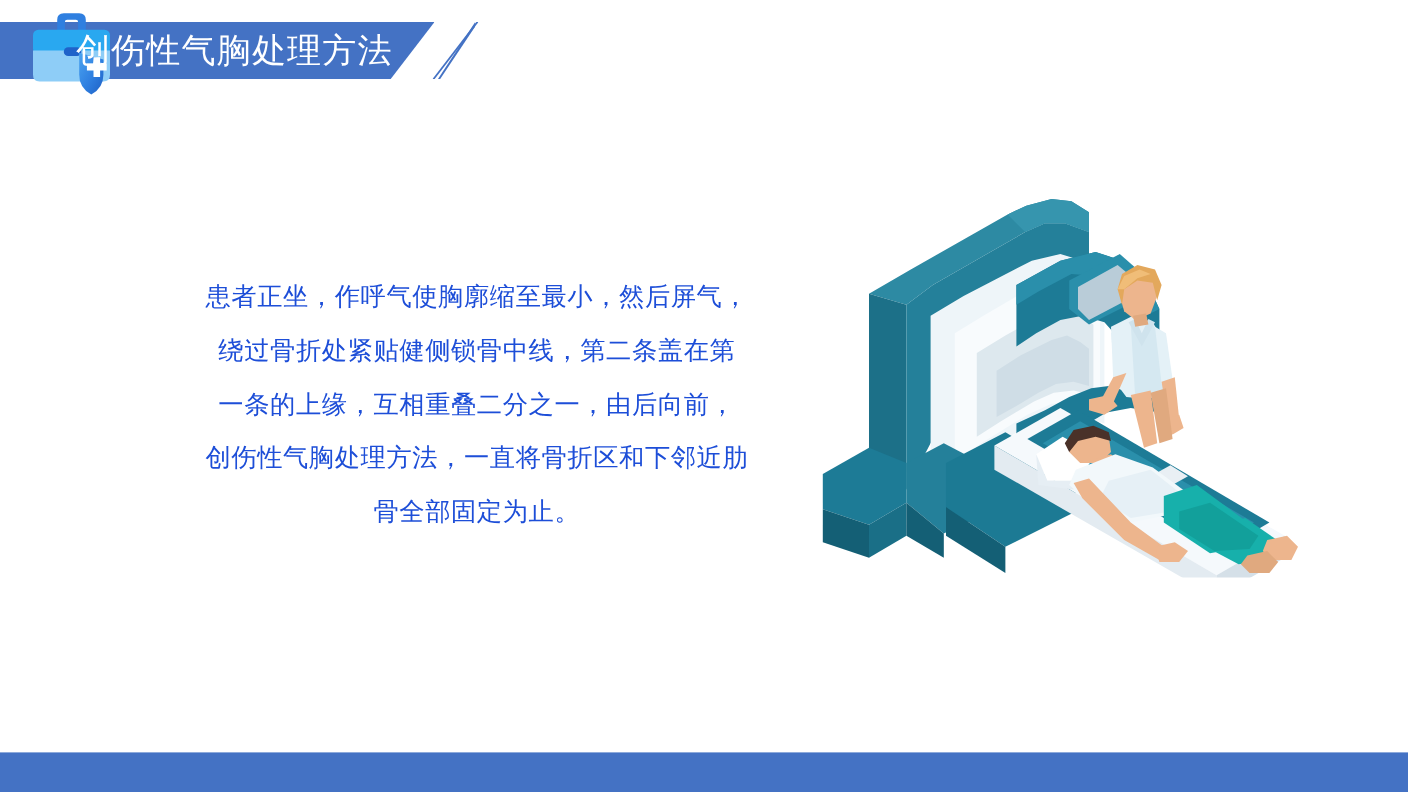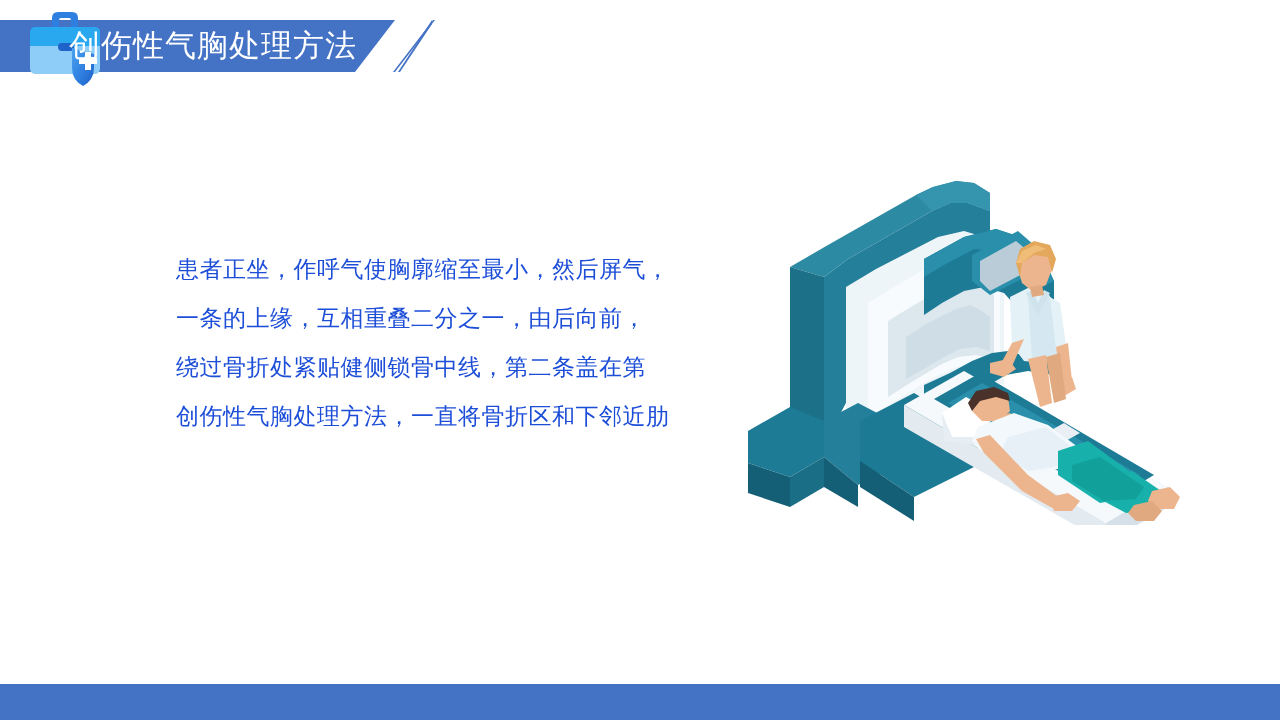--- a/index.html
+++ b/index.html
@@ -9,20 +9,21 @@
   }
   body {
     font-family: "Liberation Sans", "DejaVu Sans", sans-serif;
   }
   .slide {
     position: relative;
     width: 1280px;
     height: 720px;
     background: #ffffff;
     overflow: hidden;
+    text-align: center;
   }
 
   
   .header-banner {
     position: absolute;
     left: 0;
     top: 20px;
     width: 395px;
     height: 52px;
     background: #4472c4;
@@ -138,23 +139,24 @@
       <path d="M62 44 L84 50 L84 64 Q84 76 73 82 Q62 76 62 64 Z" fill="url(#shieldGrad)" transform="translate(-12,-2)"></path>
 
       <path d="M57 52 L63 52 L63 46 L69 46 L69 52 L75 52 L75 58 L69 58 L69 64 L63 64 L63 58 L57 58 Z" fill="#ffffff"></path>
     </svg>
   </div>
 
   <div class="header-title">创伤性气胸处理方法</div>
 
   <div class="body-text">
     <p>患者正坐，作呼气使胸廓缩至最小，然后屏气，</p>
+    <p>绕过骨折处紧贴健侧锁骨中线，第二条盖在第</p>
     <p>一条的上缘，互相重叠二分之一，由后向前，</p>
-    <p>绕过骨折处紧贴健侧锁骨中线，第二条盖在第</p>
     <p>创伤性气胸处理方法，一直将骨折区和下邻近肋</p>
+    <p>骨全部固定为止。</p>
   </div>
 
   <div class="illustration">
     <svg width="460" height="380" viewBox="0 0 460 380" xmlns="http://www.w3.org/2000/svg">
 
       <g>
 
         <path d="M62 122 L100 100 L188 50 L205 42 L228 36 L246 38 L262 48 L262 66 L240 58 L222 58 L204 66 L120 114 L96 132 Z" fill="#2d8aa3"></path>
 
         <path d="M62 122 L96 132 L96 300 L62 286 Z" fill="#1c7088"></path>

